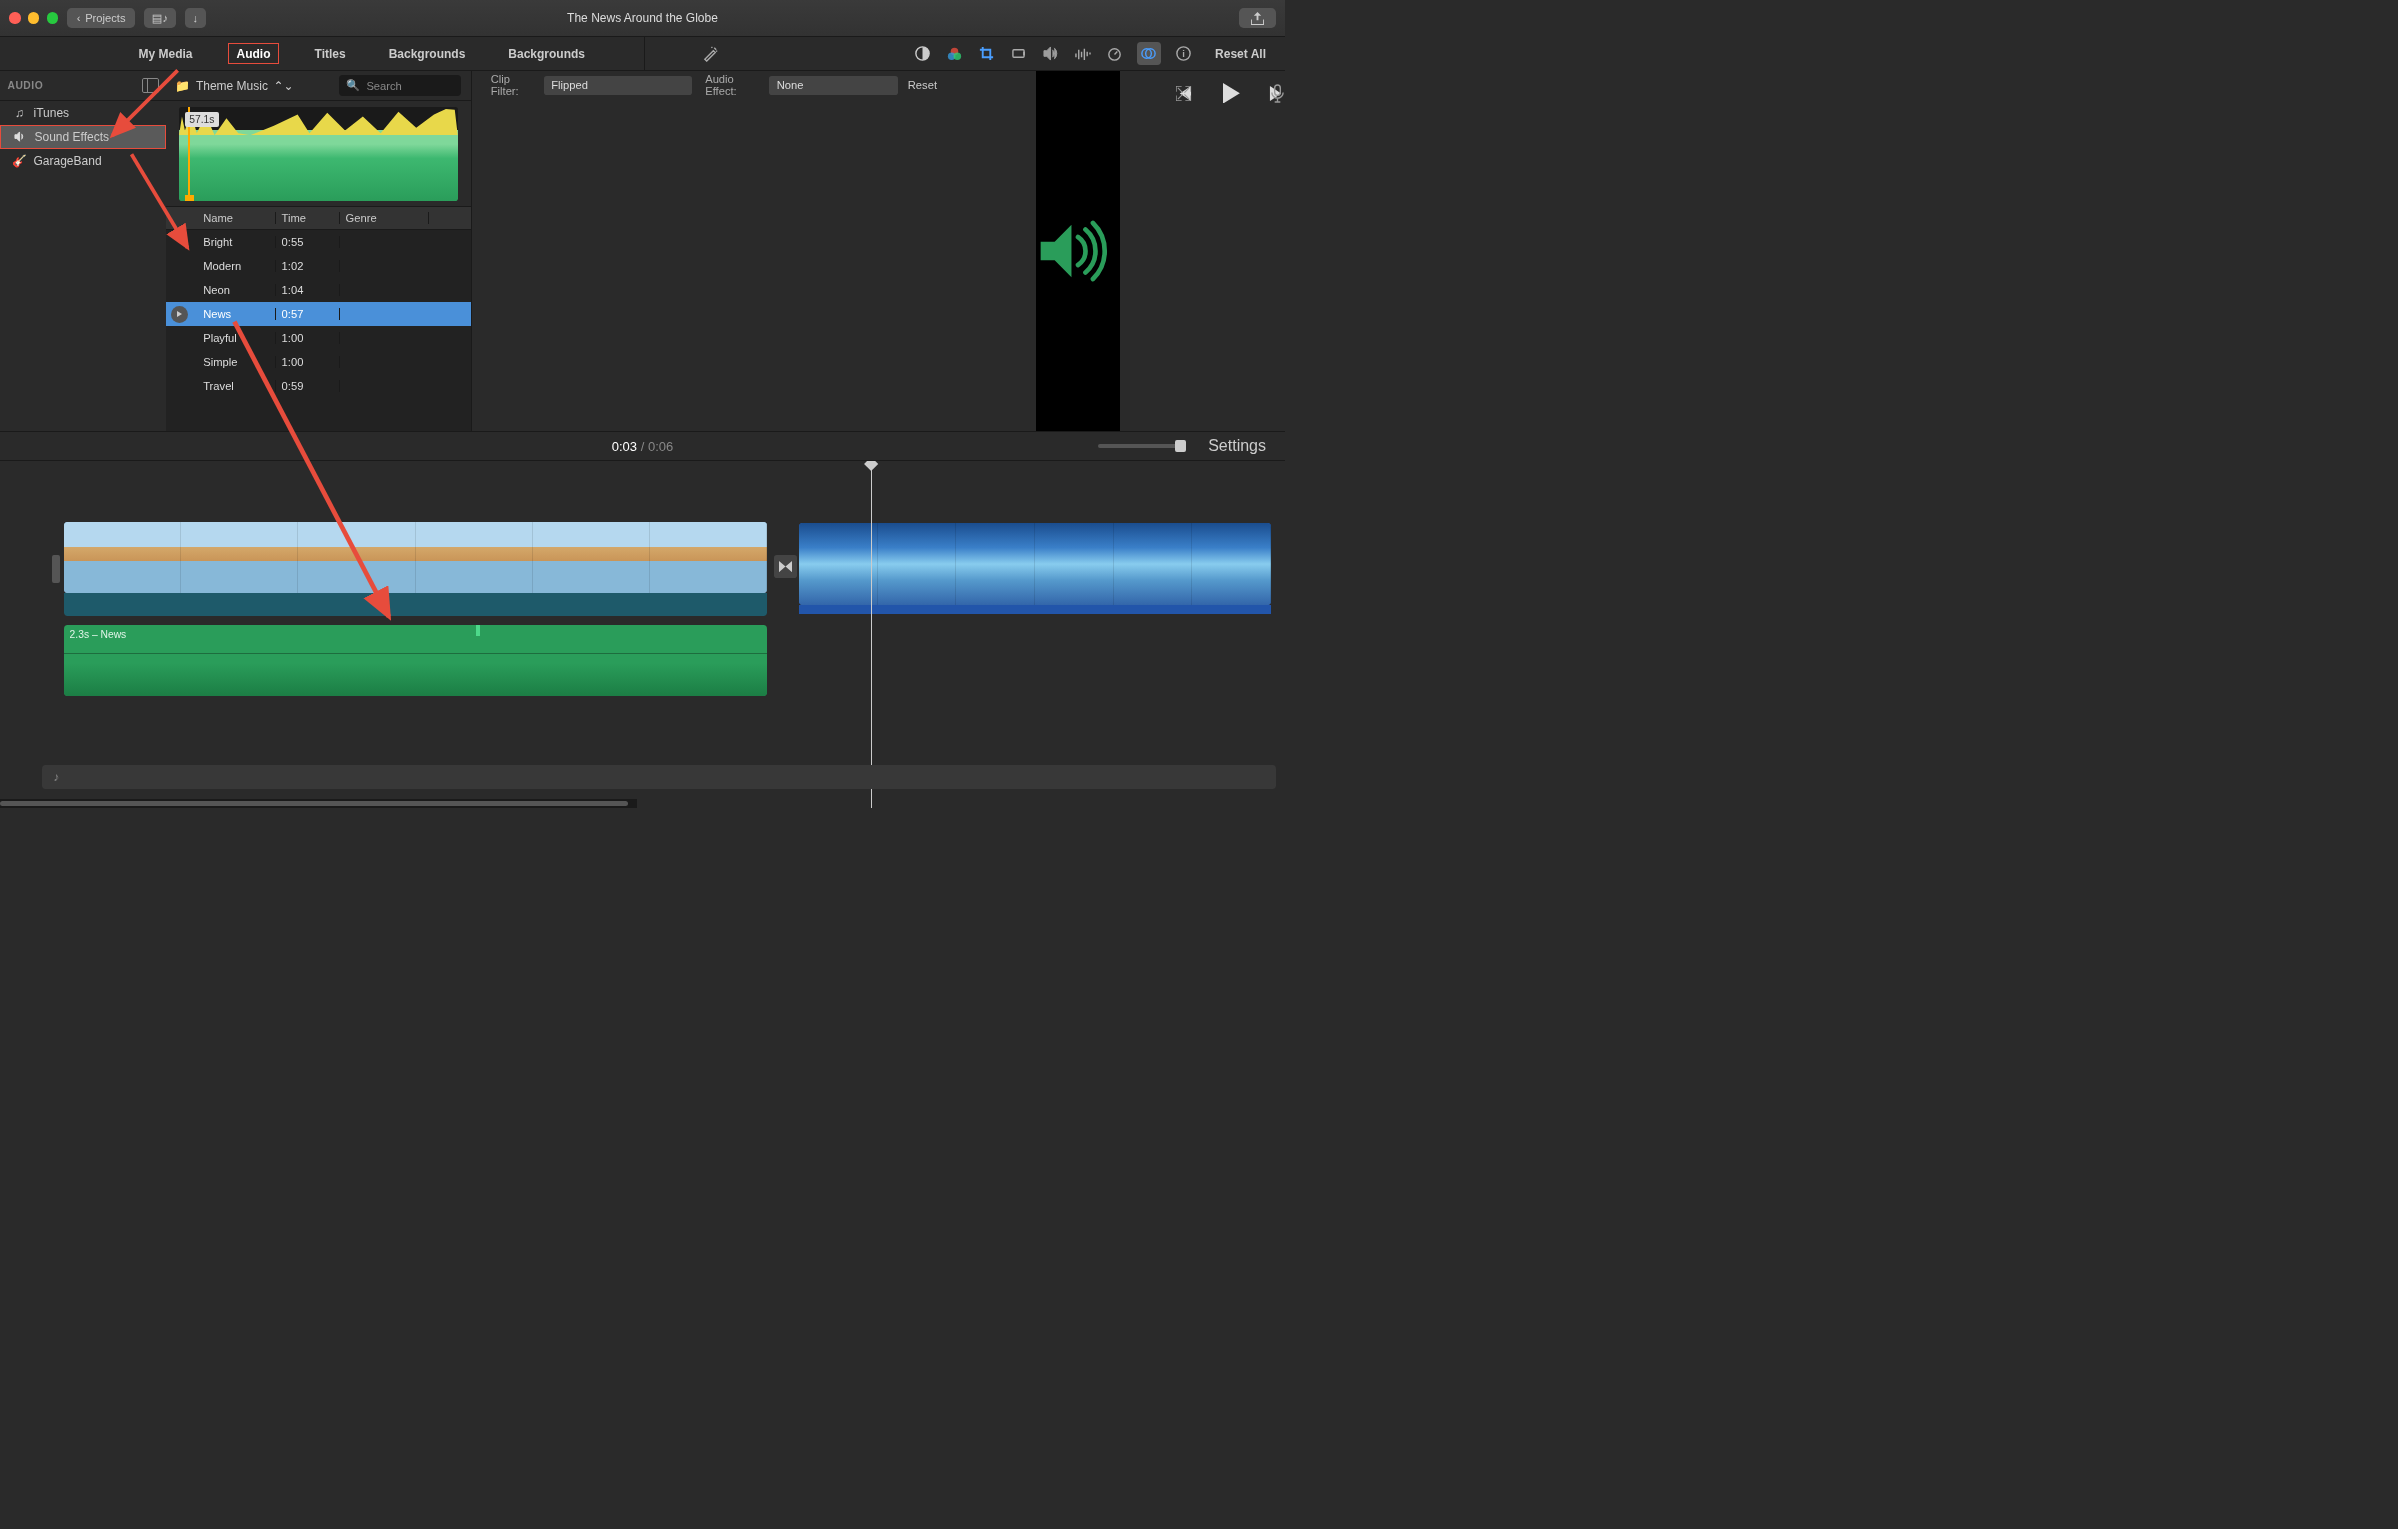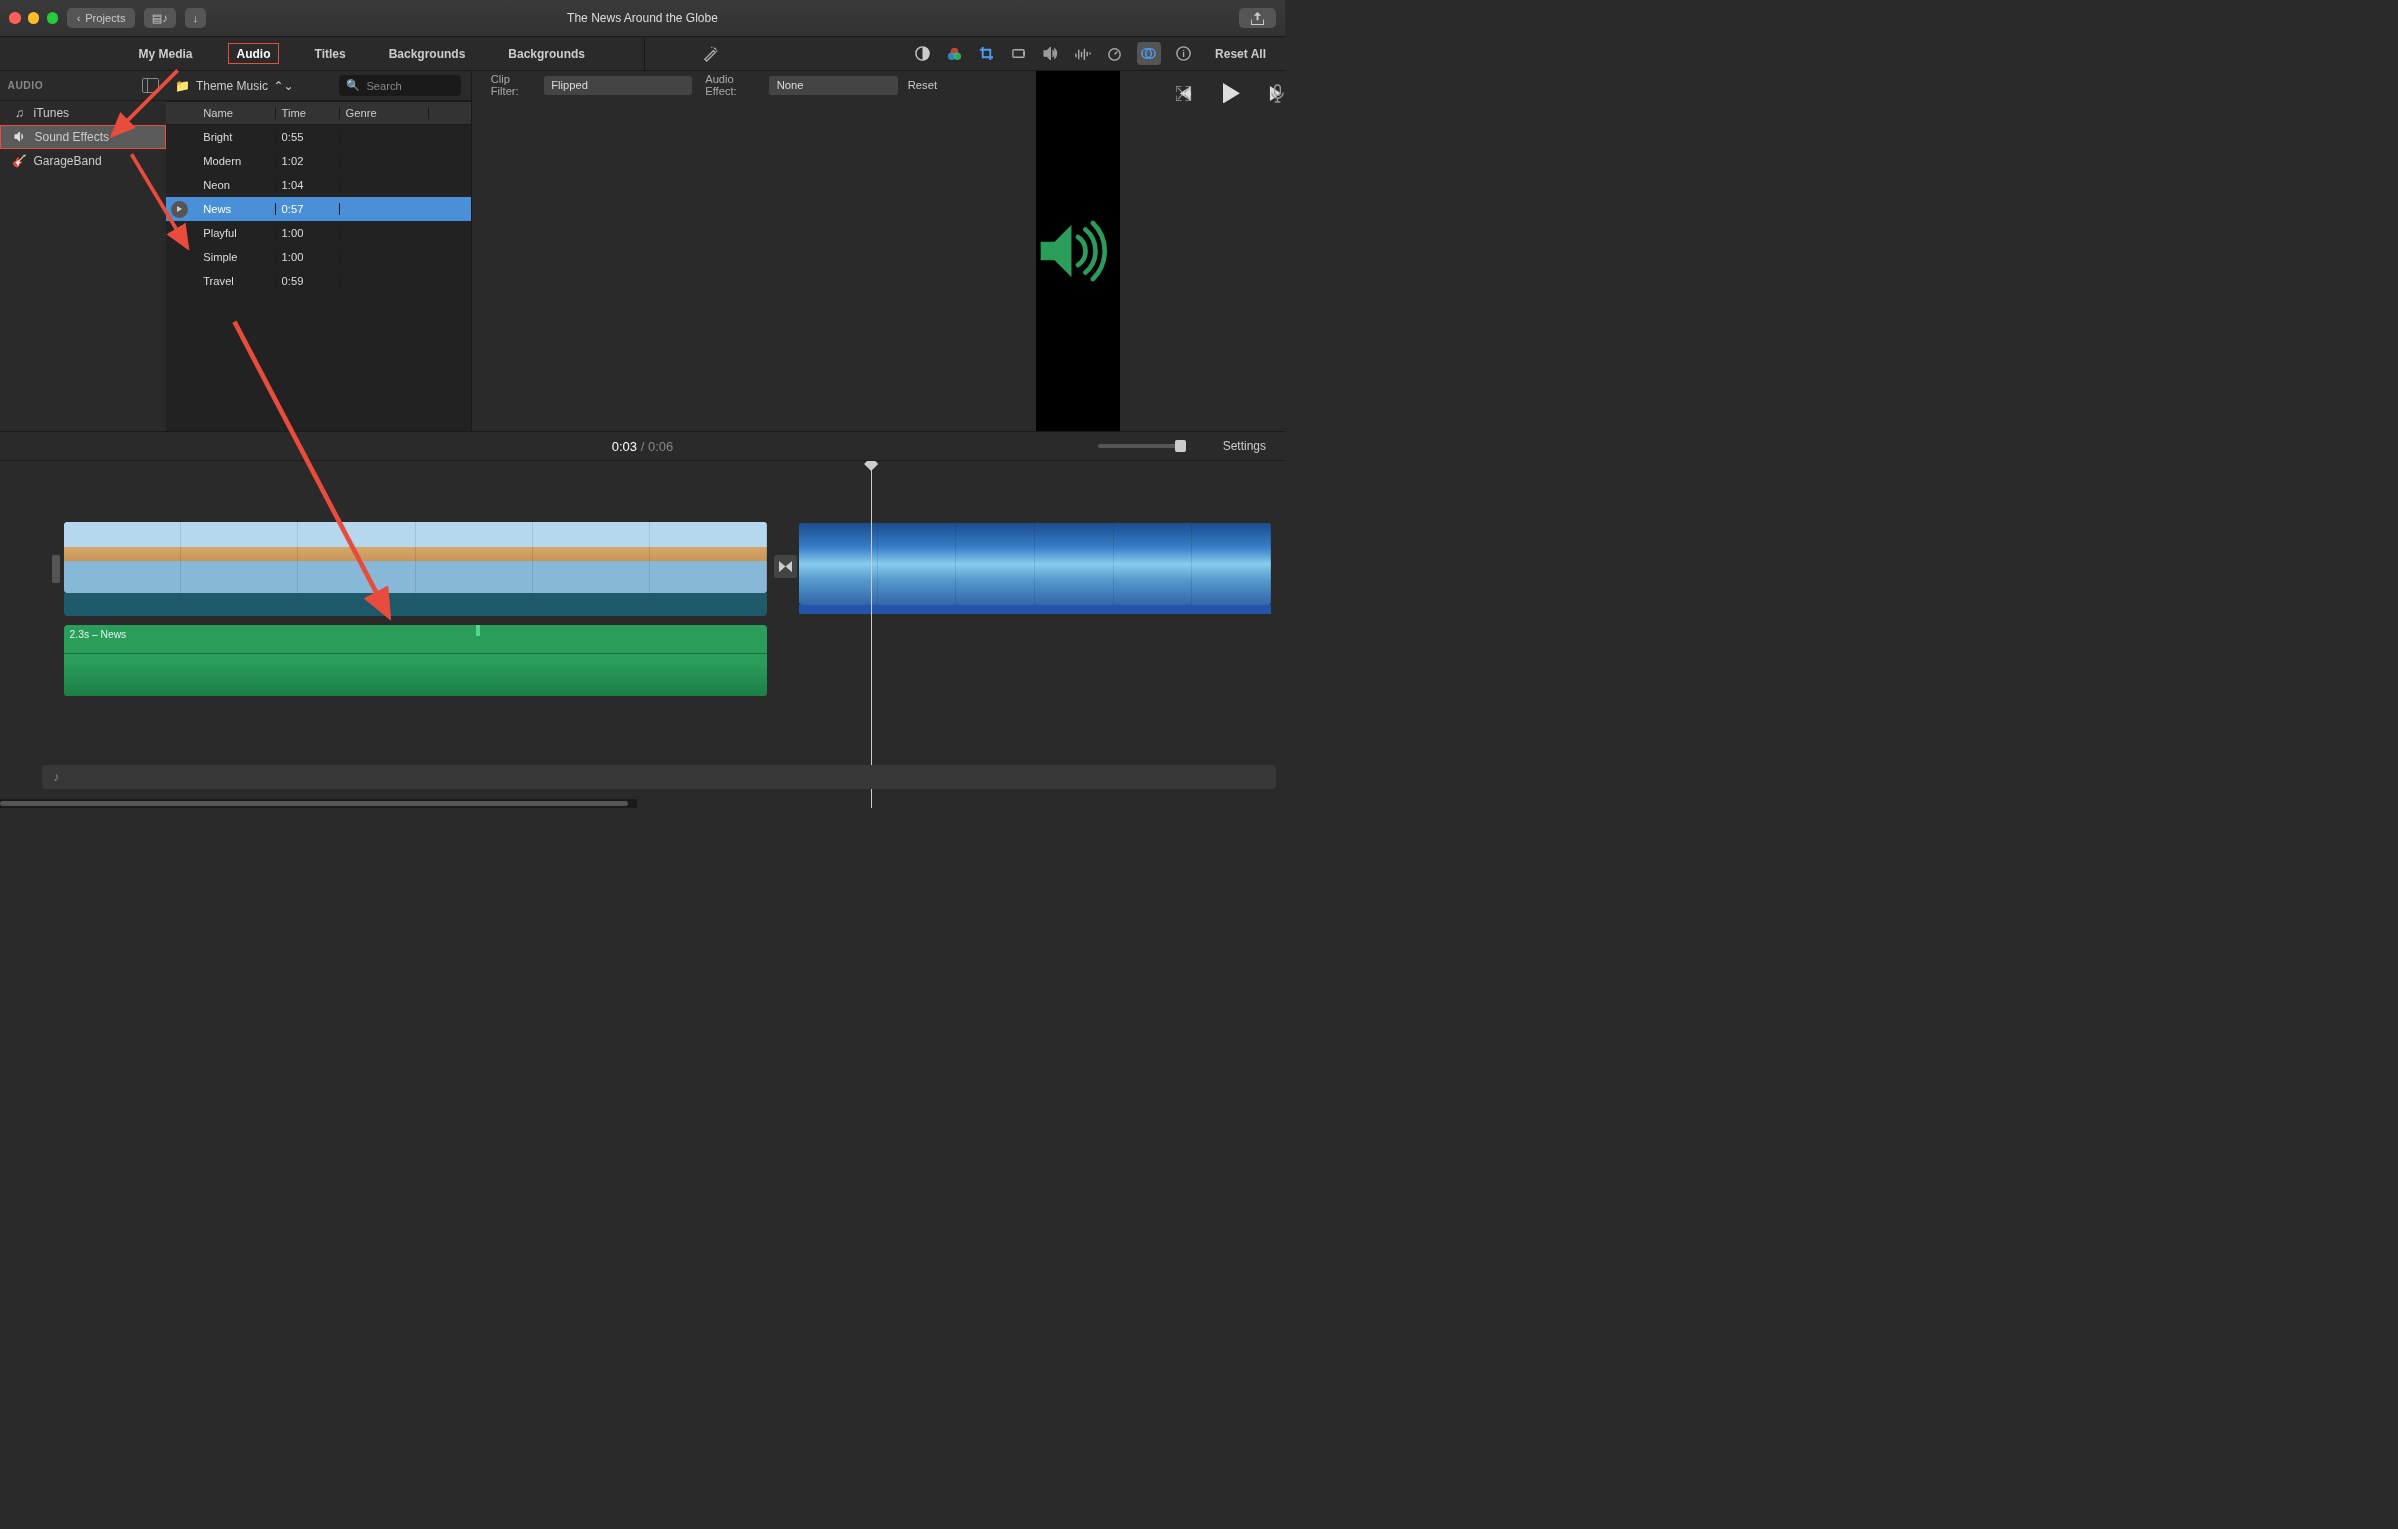--- a/index.html
+++ b/index.html
@@ -80,21 +80,21 @@
 .mic-icon { position: absolute; left: 94px; color: #999; }
 .fs-icon { position: absolute; right: 94px; color: #999; }
 .trans-btn { color: #ddd; cursor: pointer; }
 
 
 .tl-header { height: 30px; background: #2a2a2a; border-top: 0.9px solid #1a1a1a; border-bottom: 0.9px solid #1a1a1a; display: flex; align-items: center; padding: 0 19px; position: relative; }
 .timecode { position: absolute; left: 50%; transform: translateX(-50%); font-size: 13px; color: #888; }
 .timecode .cur { color: #fff; }
 .zoom-slider { position: absolute; right: 103px; width: 84px; height: 3.7px; background: #555; border-radius: 1.9px; }
 .zoom-thumb { position: absolute; right: -3.7px; top: -3.7px; width: 11.2px; height: 11.2px; background: #ccc; border-radius: 1.9px; }
-.settings-link { position: absolute; right: 19px; color: #ccc; font-size: 12px; }
+.settings-link { position: absolute; right: 19px; color: #ccc; font-size: 16px; }
 
 
 .timeline { height: 347px; background: #2a2a2a; position: relative; overflow: hidden; }
 .tl-playhead { position: absolute; left: 871px; top: 0; bottom: 0; width: 0.9px; background: #ccc; }
 .tl-playhead::before { content: ''; position: absolute; top: -1.9px; left: -4.7px; width: 10.3px; height: 10.3px; background: #ccc; transform: rotate(45deg); }
 
 .clip1 { position: absolute; left: 64px; top: 61px; width: 703px; height: 71px; background: linear-gradient(#8ec5e8, #6ba8d0); border-radius: 3.7px; overflow: hidden; display: flex; }
 .clip1-frame { flex: 1; border-right: 0.9px solid rgba(0,0,0,0.1); background: linear-gradient(to bottom, #b5d8ef 0%, #b5d8ef 35%, #d4a86a 35%, #c99558 55%, #87b8d8 55%, #87b8d8 100%); position: relative; }
 .clip1-audio { position: absolute; left: 64px; top: 132px; width: 703px; height: 22.5px; background: #1e5a6a; border-radius: 0 0 3.7px 3.7px; }
 
@@ -248,20 +248,31 @@
           <span>📁</span>
           <span>Theme Music</span>
           <span>⌃⌄</span>
         </div>
         <div class="search-box">
           <span>🔍</span>
           <span>Search</span>
         </div>
       </div>
 
+      <div class="wave-preview">
+        <div class="wave-green"></div>
+        <div class="wave-yellow">
+          <svg viewBox="0 0 470 30" preserveAspectRatio="none">
+              <path d="M0 30 L5 10 L10 25 L20 5 L30 28 L45 8 L60 30 L80 12 L100 28 L120 30 L160 20 L200 8 L220 28 L250 6 L280 25 L310 10 L340 28 L370 5 L400 22 L430 8 L450 2 L465 3 L470 30 Z" fill="#e8d84a"></path>
+            </svg>
+        </div>
+        <div class="wave-playhead"></div>
+        <div class="wave-marker"></div>
+        <div class="wave-badge">57.1s</div>
+      </div>
 
       <div class="list-header">
         <div class="col-play"></div>
         <div class="col-name">Name</div>
         <div class="col-time">Time</div>
         <div class="col-genre">Genre</div>
       </div>
       <div class="list-body">
         <div class="list-row">
             <div class="col-play"></div>

